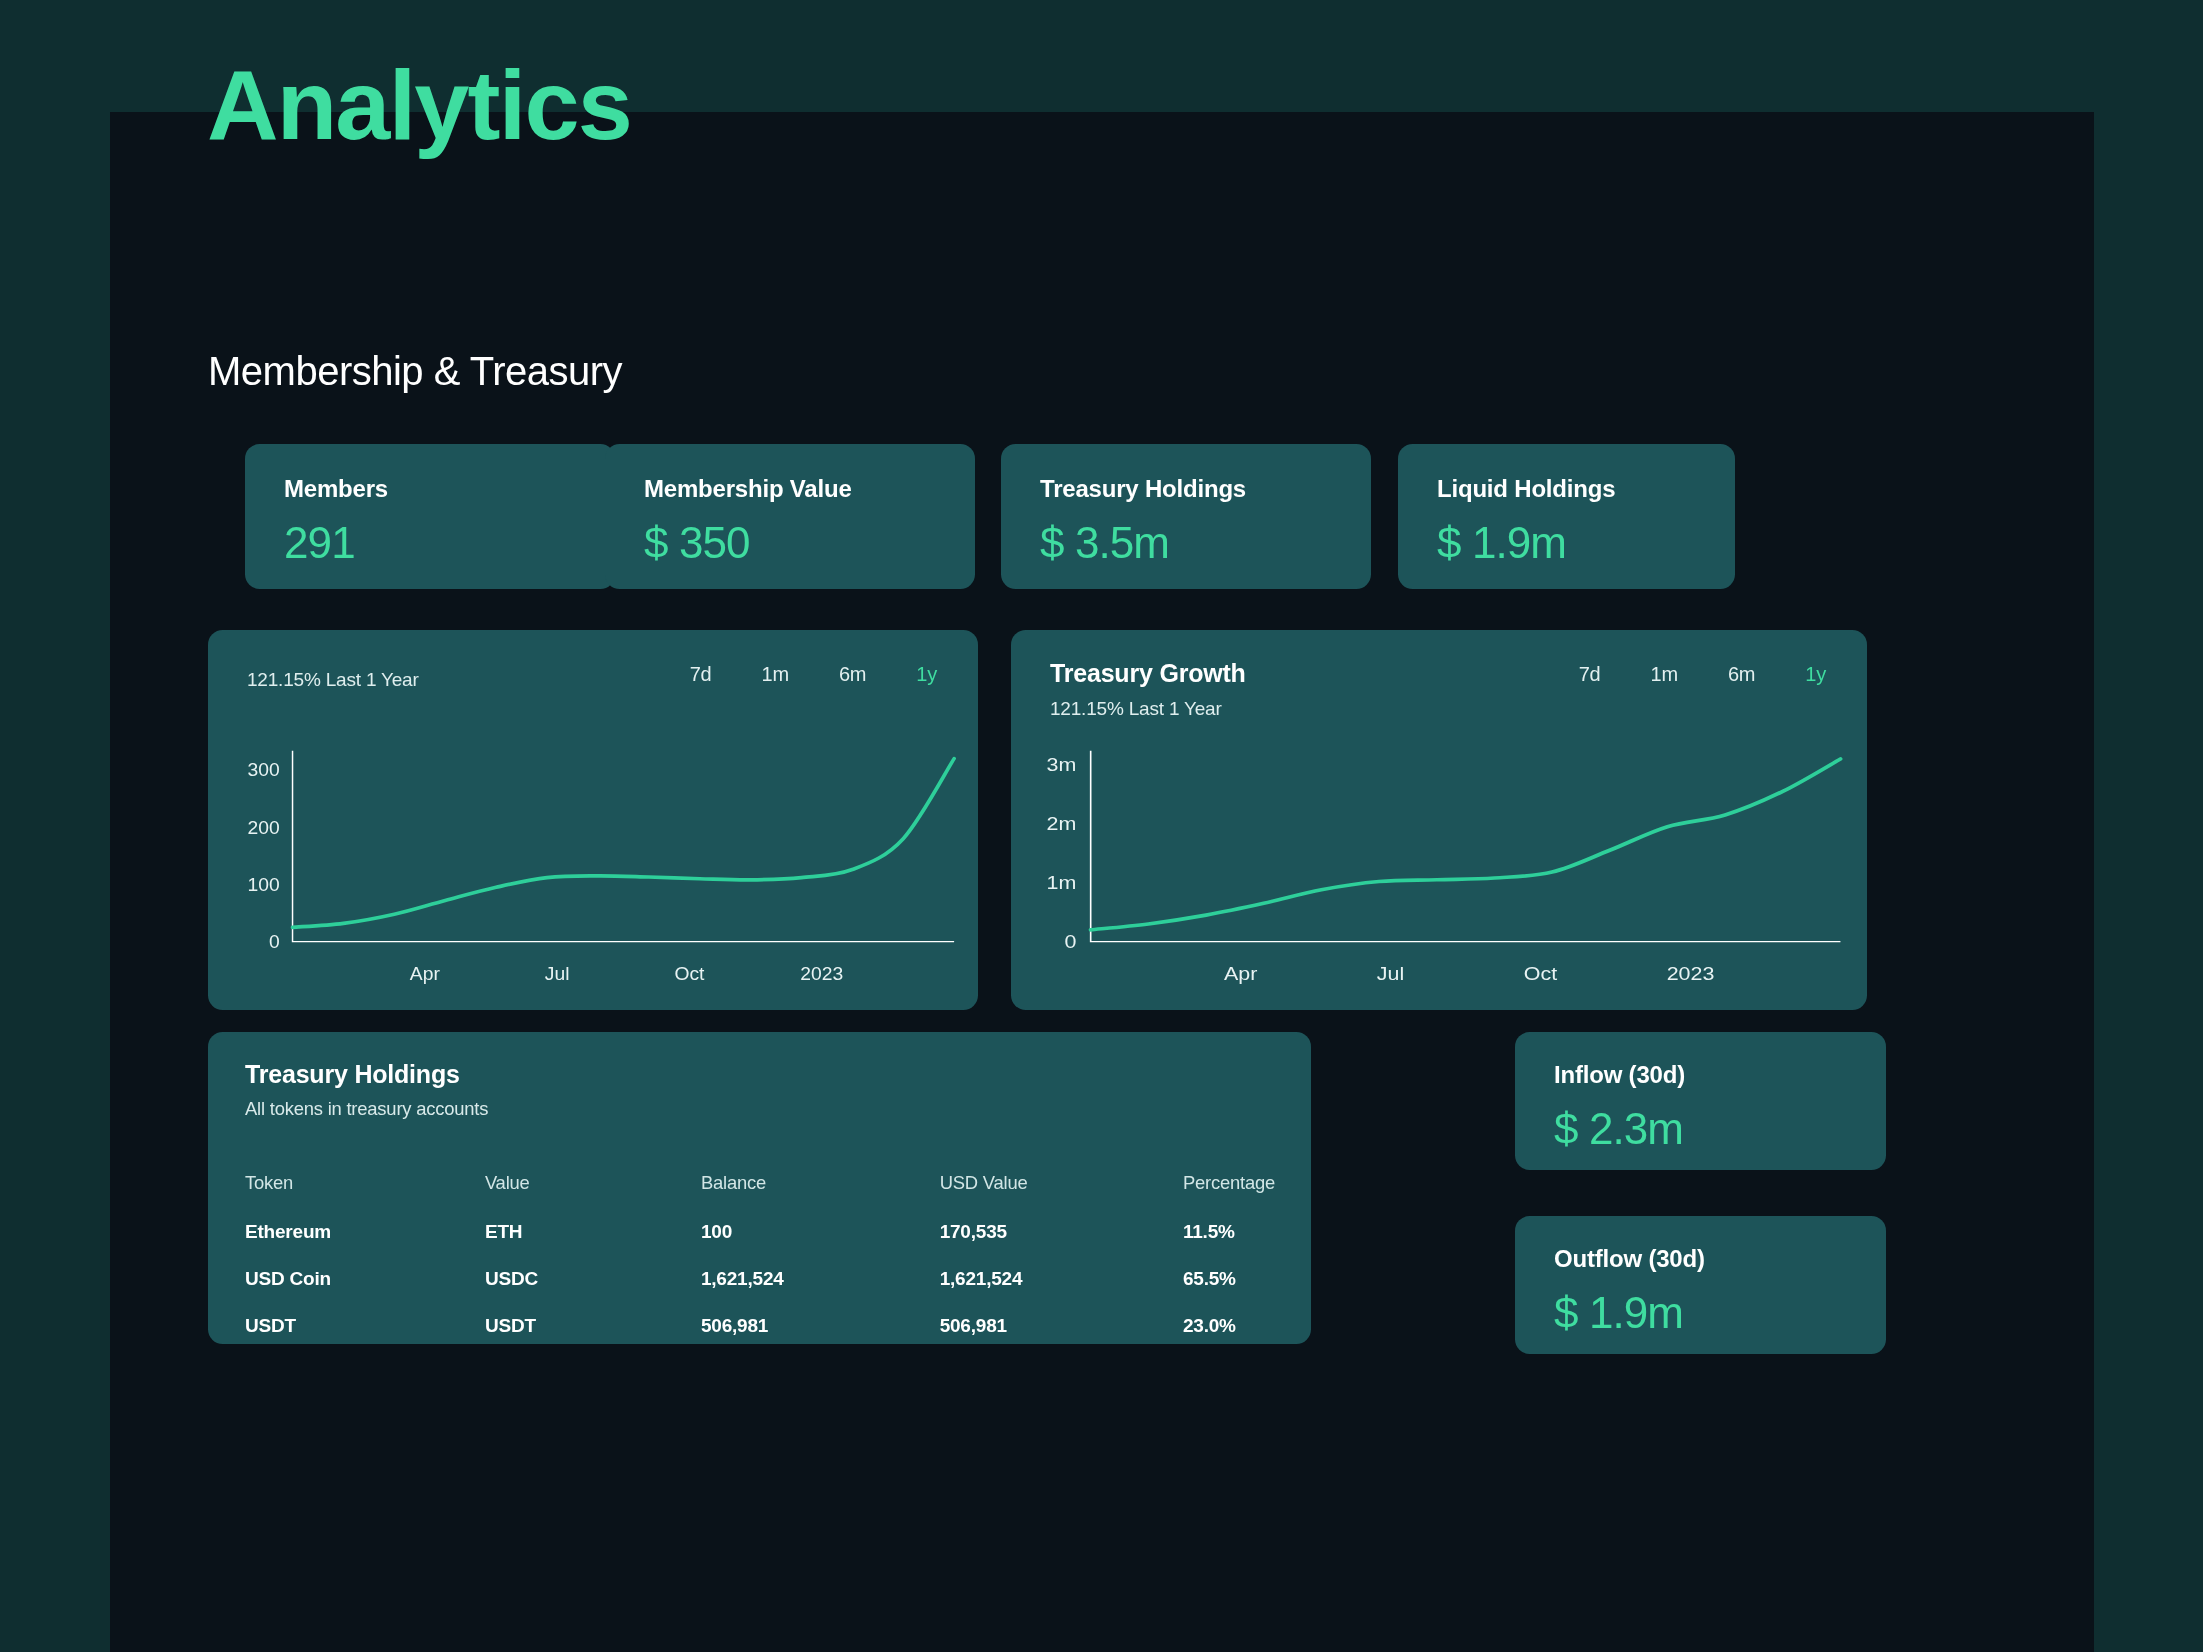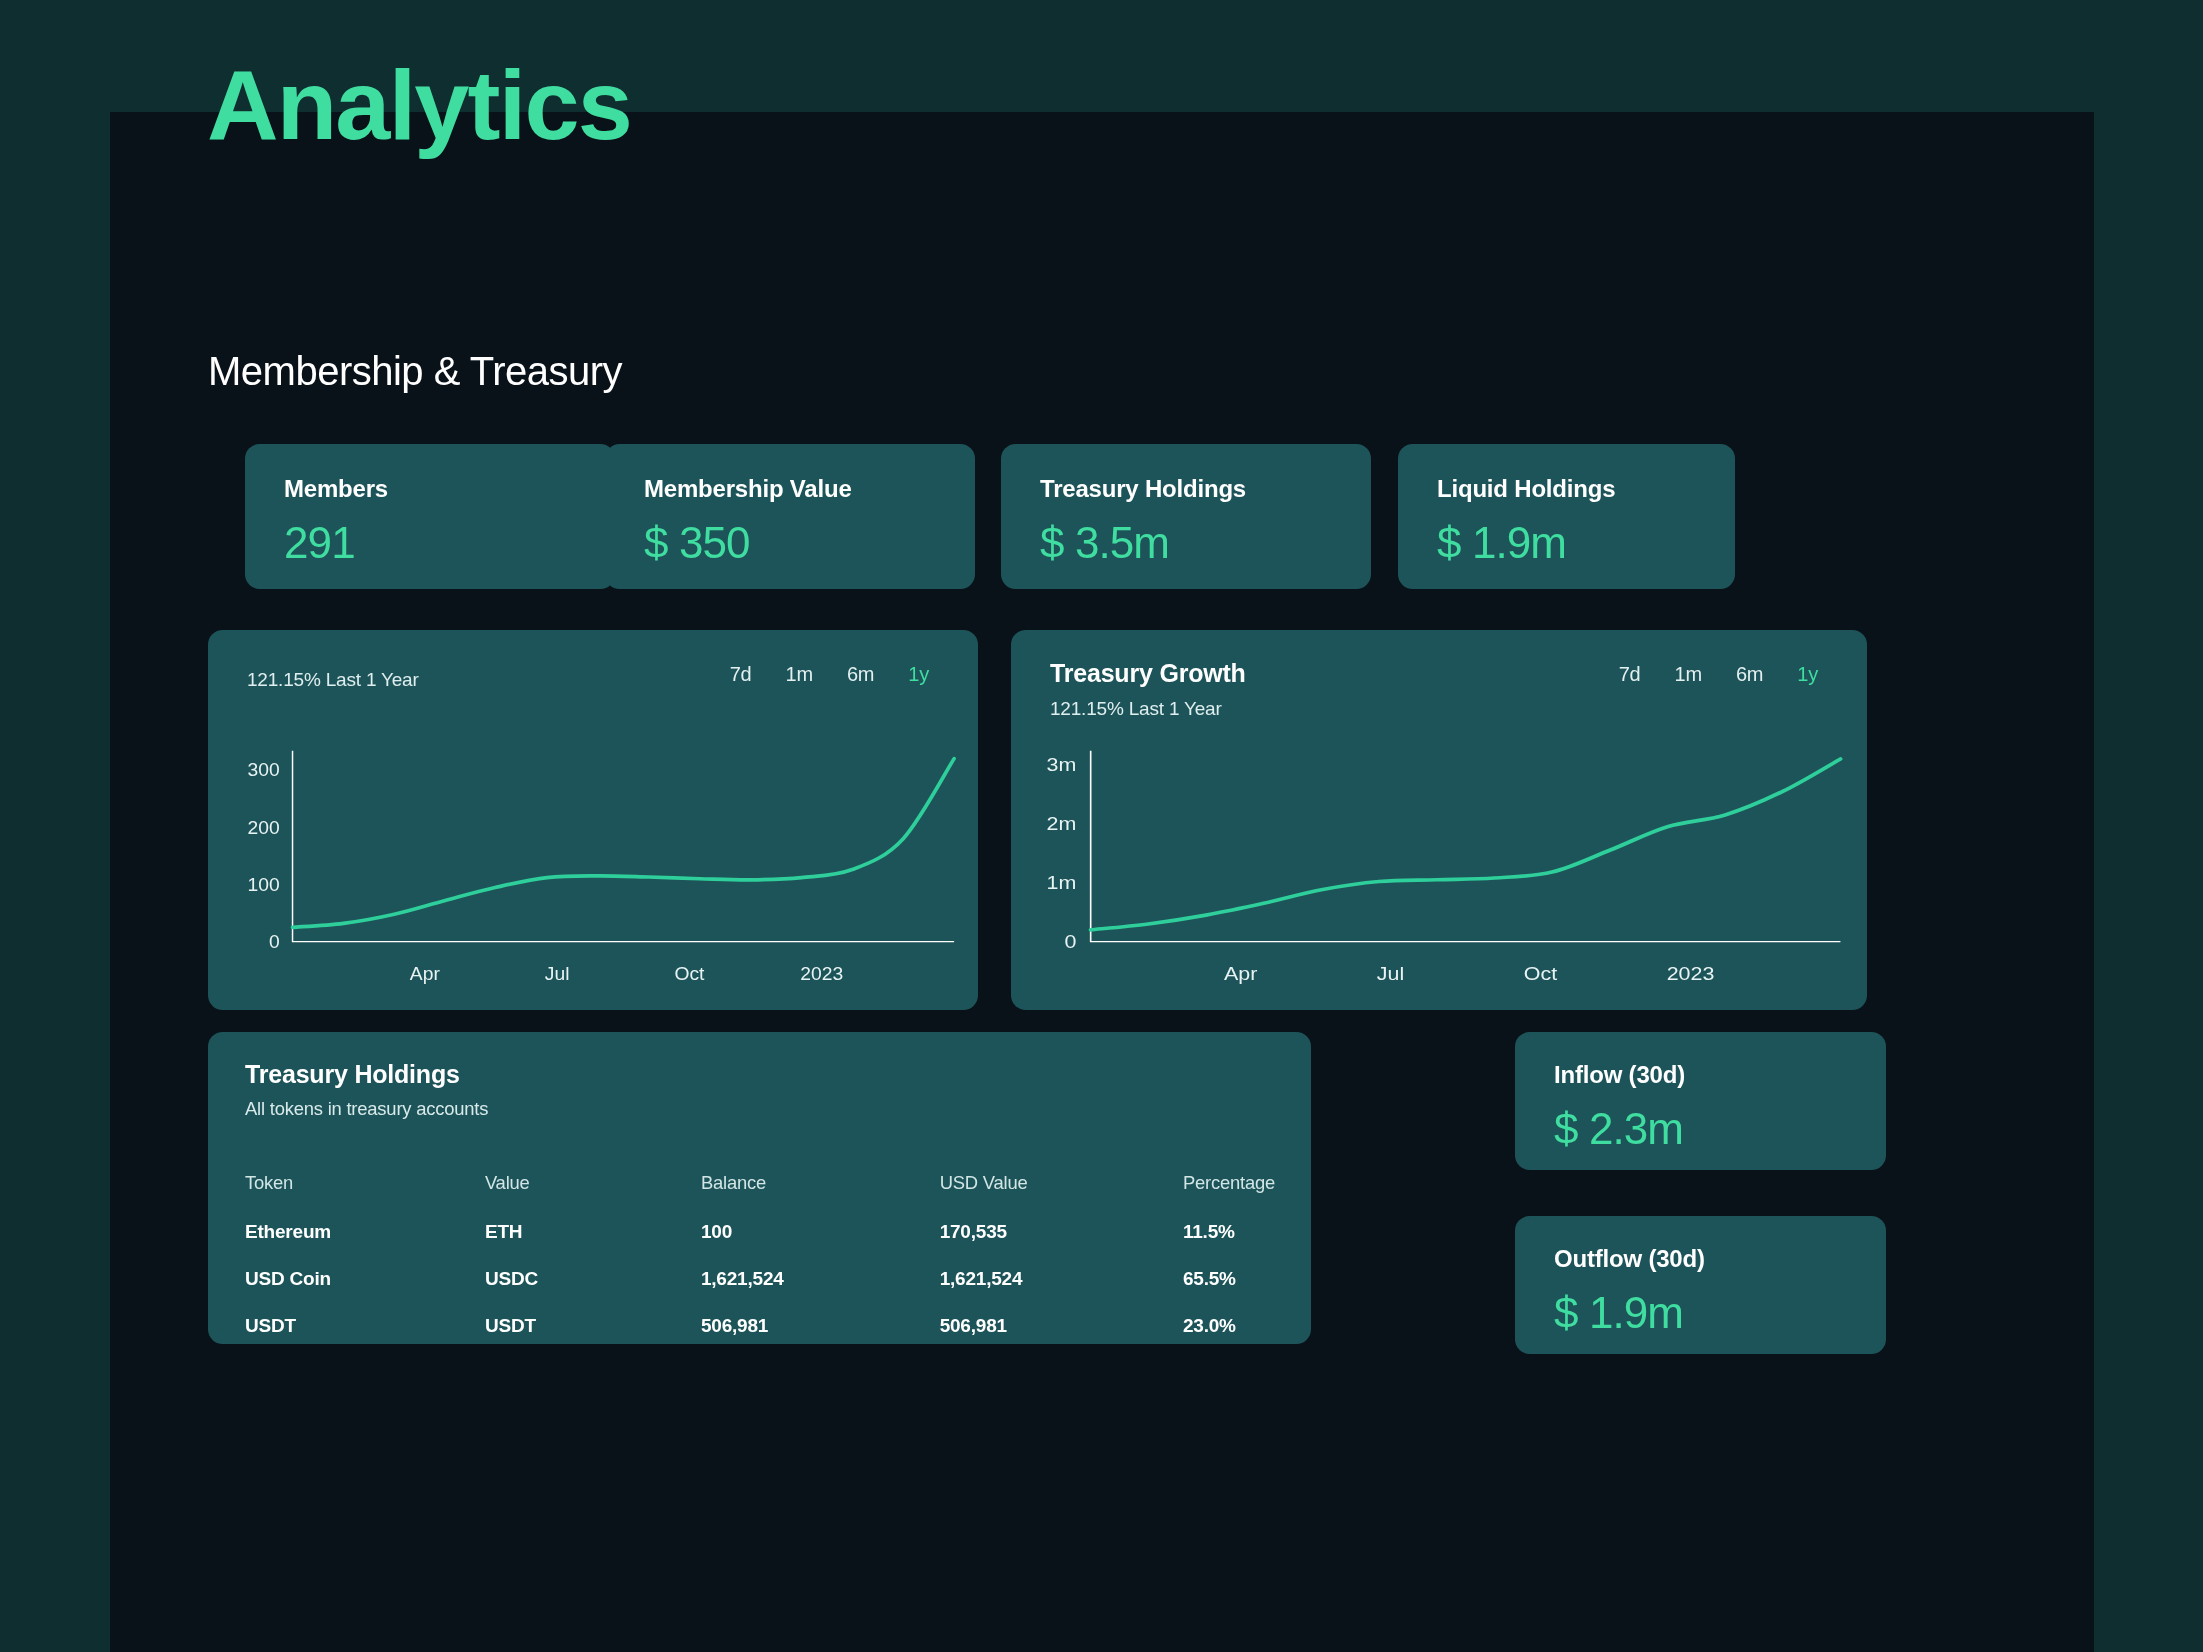--- a/index.html
+++ b/index.html
@@ -90,24 +90,24 @@
   }
   .chart-sub {
     margin-top: 10px;
     font-size: 19px;
     font-weight: 400;
     color: #dfeeee;
     letter-spacing: -0.2px;
   }
   .range-tabs {
     position: absolute;
-    right: 16px;
+    right: 8px;
     top: 3.7px;
     display: flex;
-    gap: 34px;
+    gap: 50px;
   }
   .range-tab {
     font-size: 20px;
     color: #e3f0f0;
     letter-spacing: -0.2px;
   }
   .range-tab.active { color: #3fdda0; }
 
   .chart-plot { position: absolute; left: 0; top: 108px; width: 100%; height: 266px; }
   .chart-plot svg { display: block; width: 100%; height: 100%; }

